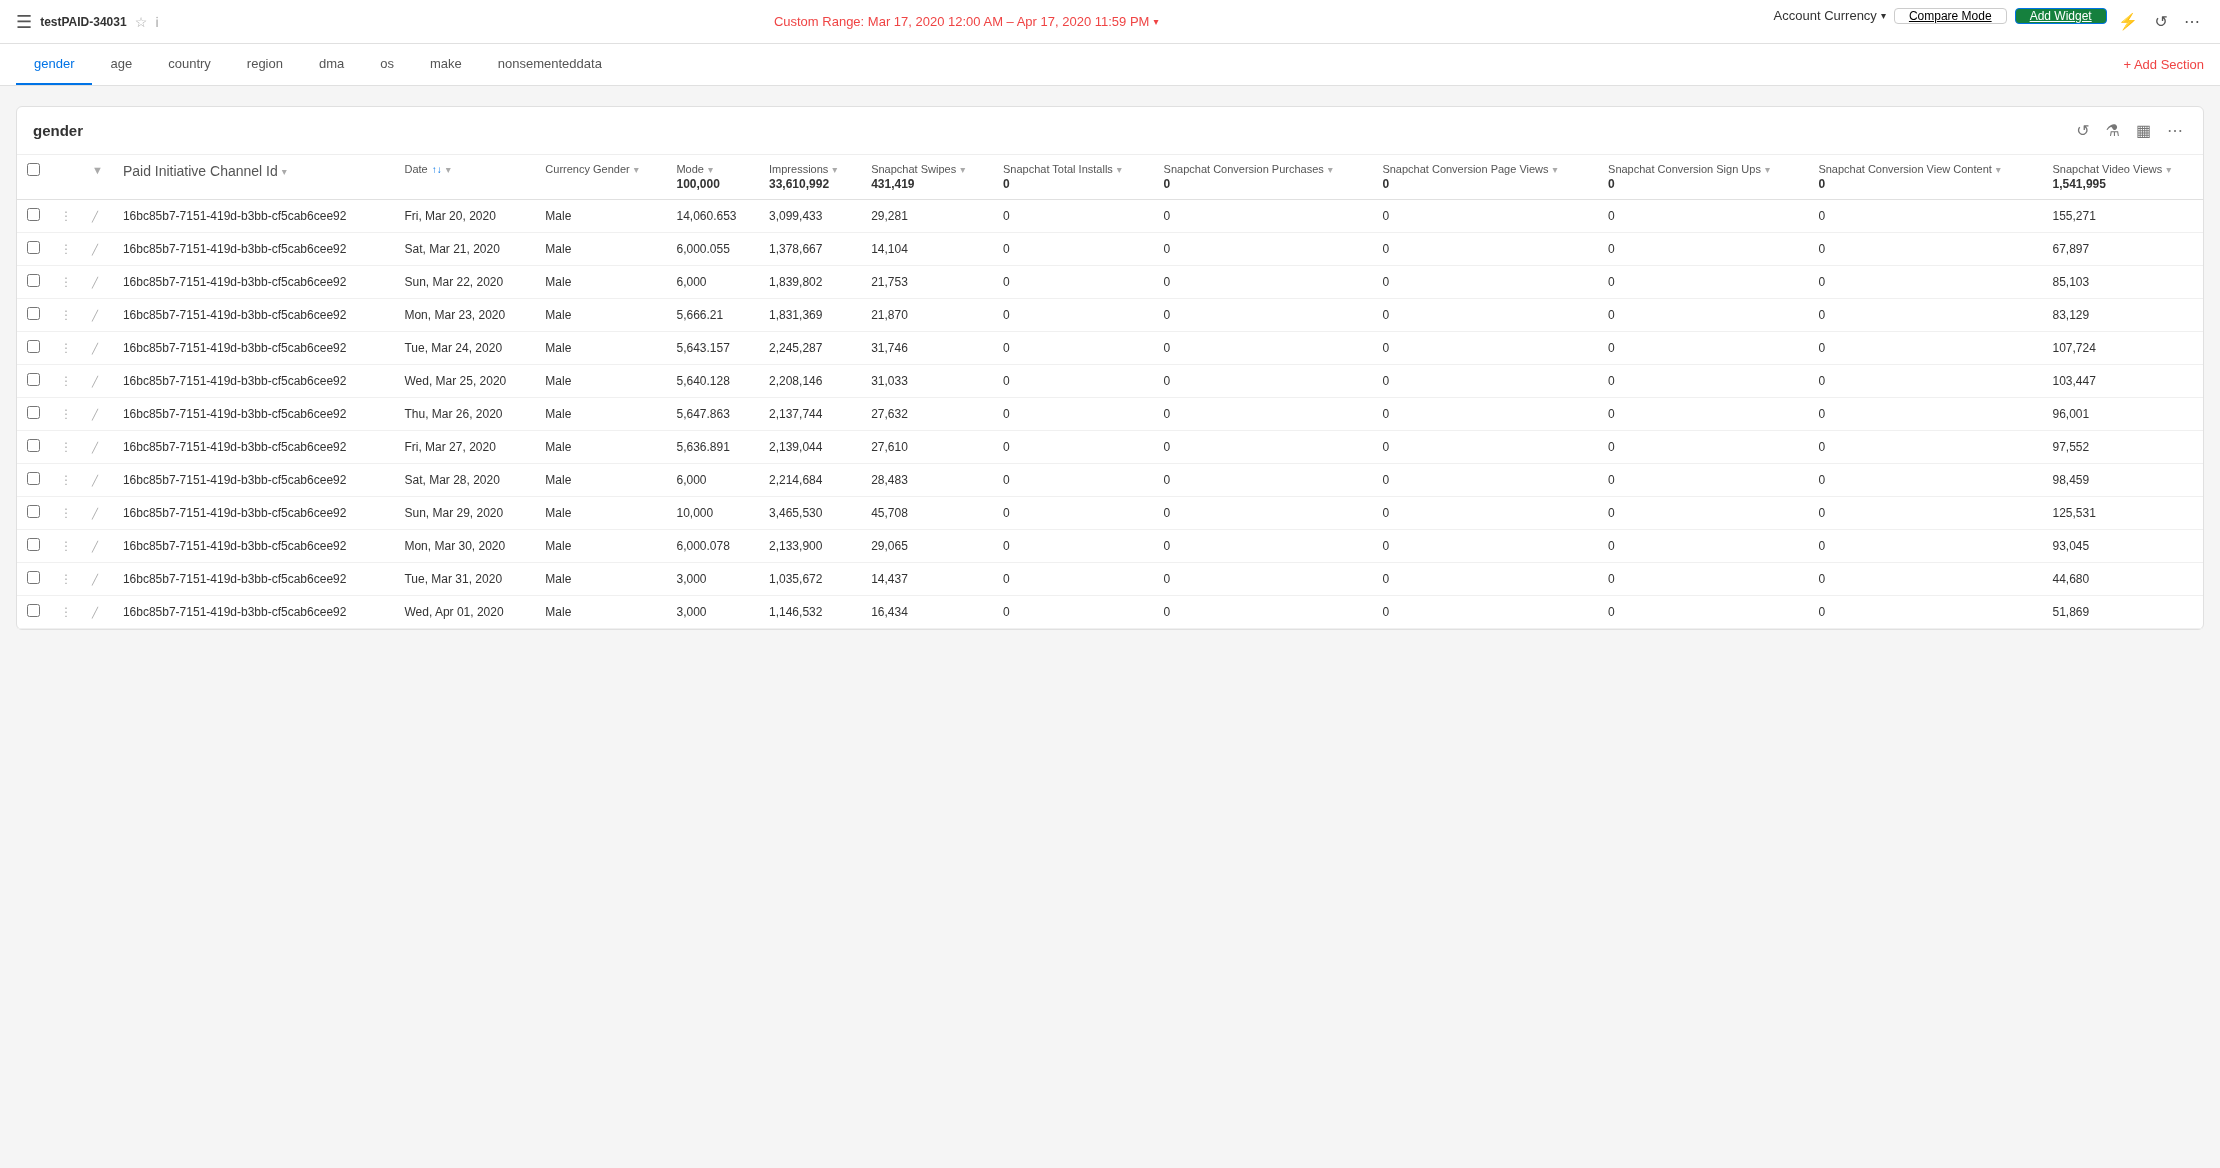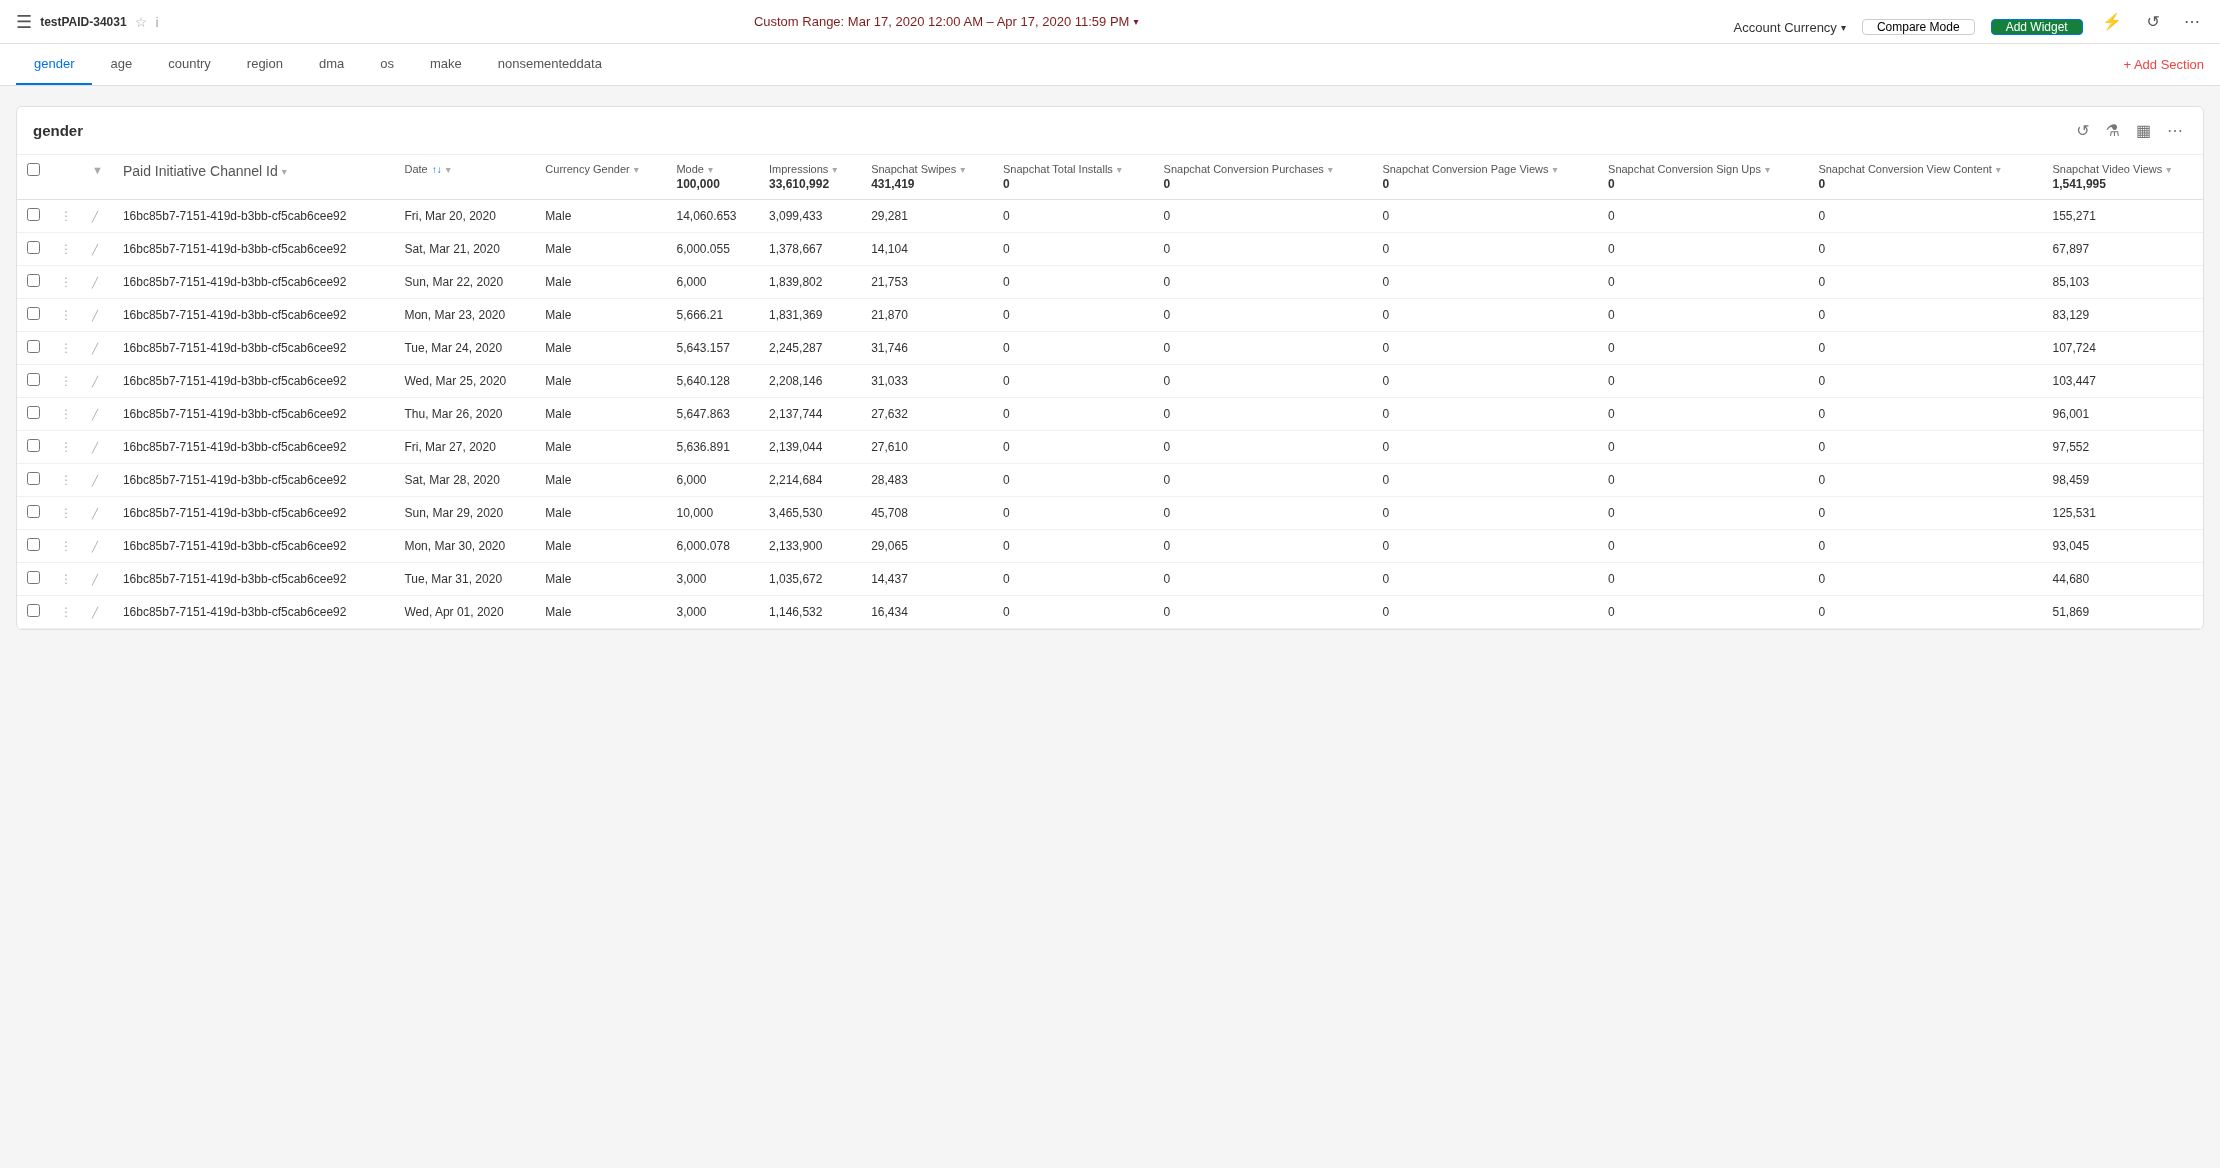--- a/index.html
+++ b/index.html
@@ -5,25 +5,25 @@
     * { box-sizing: border-box; margin: 0; padding: 0; }
     body { font-family: -apple-system, BlinkMacSystemFont, 'Segoe UI', sans-serif; font-size: 13px; color: #333; background: #f5f5f5; overflow-x: hidden; }
     
     
     .top-bar { display: flex; align-items: center; justify-content: space-between; padding: 0 16px; height: 44px; background: #fff; border-bottom: 1px solid #e0e0e0; }
     .top-bar-left { display: flex; align-items: center; gap: 8px; }
     .hamburger { cursor: pointer; font-size: 18px; color: #555; }
     .page-title { font-weight: 600; font-size: 12px; color: #333; }
     .star-icon { color: #aaa; font-size: 14px; cursor: pointer; }
     .info-icon { color: #aaa; font-size: 14px; cursor: pointer; }
-    .top-bar-center { display: flex; align-items: center; gap: 4px; font-size: 13px; color: #7f1d1d; }
+    .top-bar-center { display: flex; align-items: center; gap: 4px; font-size: 13px; color: #ef4444; }
     .chevron-down { font-size: 10px; }
-    .top-bar-right { display: flex; align-items: flex-end; gap: 16px; }
+    .top-bar-right { display: flex; align-items: flex-start; gap: 8px; }
     .account-currency { display: flex; align-items: center; gap: 4px; cursor: pointer; font-size: 13px; color: #333; }
-    .btn { padding: 0 14px; border-radius: 4px; font-size: 12px; cursor: pointer; border: 1px solid #ccc; background: #fff; }
+    .btn { padding: 0 14px; border-radius: 4px; font-size: 12px; cursor: pointer; border: 1px solid #ccc; background: #fff; text-decoration: underline; }
     .btn-primary { background: #15803d; color: #fff; border-color: #0073e6; }
     .icon-btn { background: none; border: none; cursor: pointer; color: #555; font-size: 16px; padding: 4px; }
     
     
     .tabs-bar { display: flex; align-items: center; padding: 0 16px; background: #fff; border-bottom: 1px solid #e0e0e0; position: relative; }
     .tabs { display: flex; gap: 0; }
     .tab { padding: 12px 18px; cursor: pointer; font-size: 13px; color: #555; border-bottom: 2px solid transparent; }
     .tab.active { color: #0073e6; border-bottom: 2px solid #0073e6; font-weight: 500; }
     .add-section { margin-left: auto; display: flex; align-items: center; gap: 4px; color: #ef4444; cursor: pointer; font-size: 13px; padding: 12px 0; }
     

